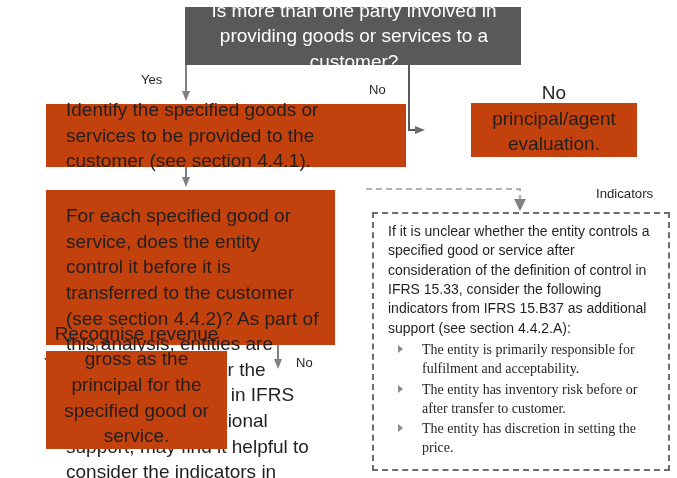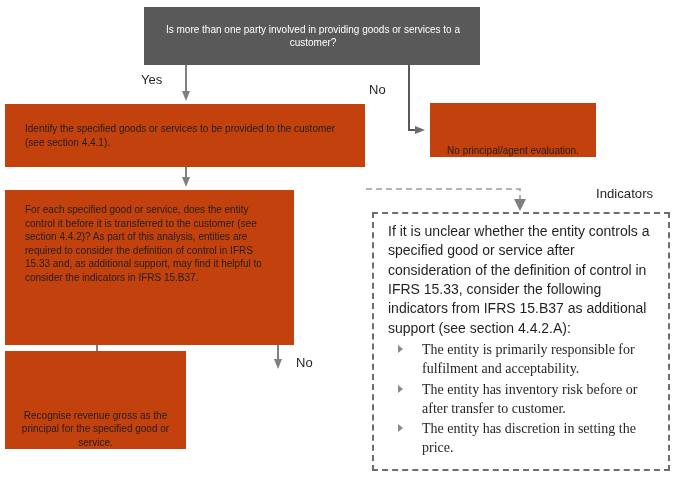--- a/index.html
+++ b/index.html
@@ -19,22 +19,23 @@
     left: 0; top: 0;
     width: 677px;
     height: 478px;
   }
   .box {
     position: absolute;
     box-sizing: border-box;
     display: flex;
     align-items: center;
     color: #231f20;
-    font-size: 10px;
+    font-size: 19px;
     line-height: 1.35;
+    margin-left: 41px;
   }
   .box-dark {
     background: #595959;
     color: #ffffff;
     justify-content: center;
     text-align: center;
   }
   .box-gray {
     background: #c2410c;
   }

